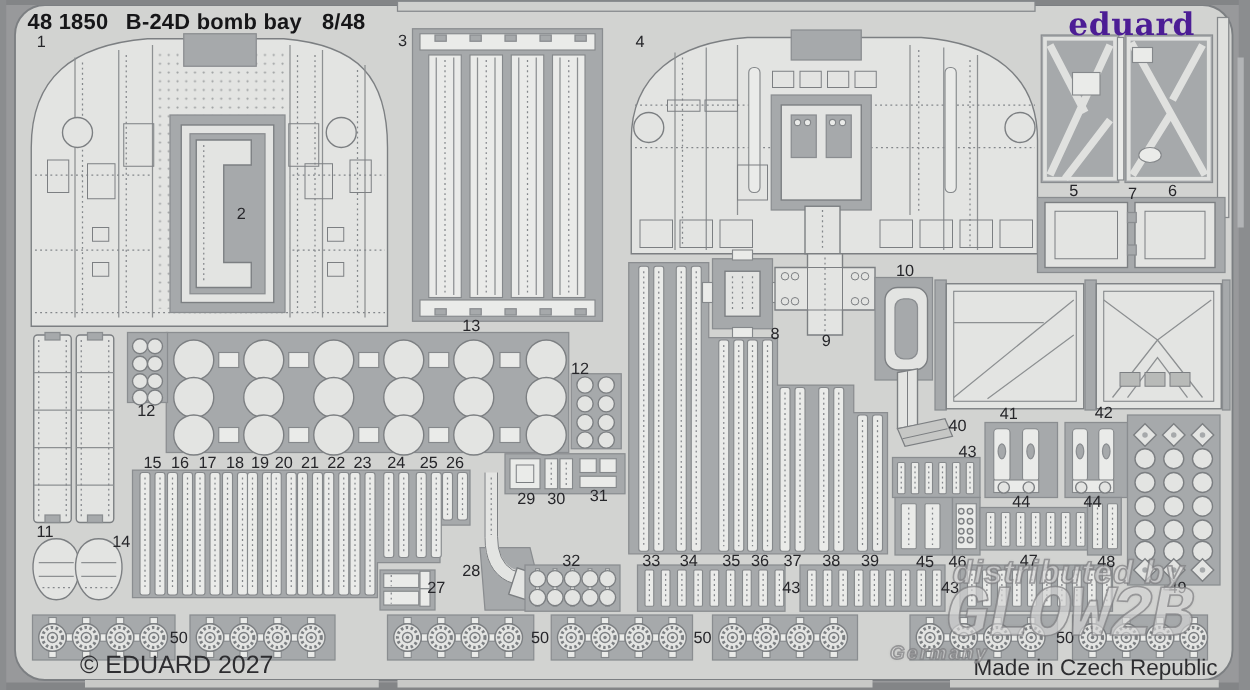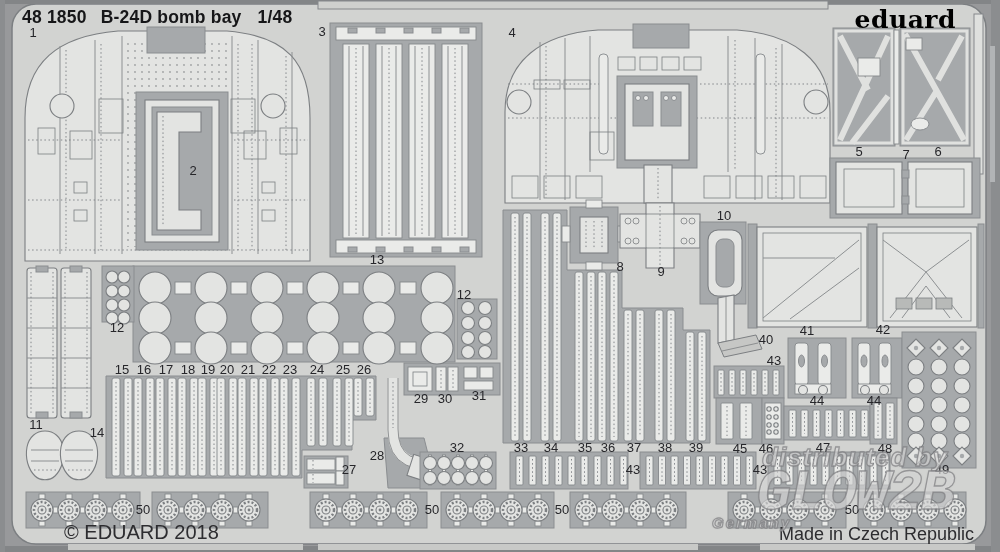--- a/index.html
+++ b/index.html
@@ -13,21 +13,21 @@
   .ln {stroke:#8d9092;stroke-width:1;fill:none;}
   .thin{stroke:#7c7f82;stroke-width:0.8;fill:none;}
   .dash{stroke:#83868a;stroke-width:1;stroke-dasharray:1.5 2.6;fill:none;}
   .lite{stroke:#e0e1df;fill:none;}
   .plabel{font:13px "Liberation Sans",sans-serif;fill:#26262a;text-anchor:middle;dominant-baseline:middle;}
   
   .hdr{position:absolute;left:22px;top:7px;font-size:17.5px;font-weight:bold;color:#161618;
        letter-spacing:0.2px;white-space:nowrap;}
   .hdr .gap1{margin:0 7px;} .hdr .gap2{margin-left:16px;}
   .brand{position:absolute;right:44px;top:5px;font-family:"DejaVu Serif","Liberation Serif",serif;
-       font-weight:bold;font-size:25px;color:#000000;letter-spacing:0.5px;}
+       font-weight:bold;font-size:25px;color:#4c1d95;letter-spacing:0.5px;}
   .foot-l{position:absolute;left:64px;top:521px;font-size:20px;color:#2d2d30;}
   .foot-r{position:absolute;right:26px;top:524px;font-size:18px;color:#2d2d30;}
   
   .wm{position:absolute;left:712px;top:444px;width:286px;text-align:center;pointer-events:none;
       color:rgba(250,250,250,0.5);-webkit-text-stroke:1.3px rgba(125,125,128,0.7);
       text-shadow:0 0 2px rgba(100,100,100,0.35);font-style:italic;font-weight:bold;}
   .wm1{font-size:26px;letter-spacing:1px;line-height:1;}
   .wm2{font-size:58px;letter-spacing:-2px;line-height:0.82;font-family:Liberation Mono, monospace;}
   .wm3{font-size:15px;text-align:left;padding-right:34px;margin-top:-4px;letter-spacing:2px;}
 </style>
@@ -855,25 +855,25 @@
         <text x="823" y="449" class="plabel">47</text>
         <text x="885" y="450" class="plabel">48</text>
         <text x="942" y="471" class="plabel">49</text>
         <text x="143" y="511" class="plabel">50</text>
         <text x="432" y="511" class="plabel">50</text>
         <text x="562" y="511" class="plabel">50</text>
         <text x="852" y="511" class="plabel">50</text>
       </g>
 </svg>
 
-<div class="hdr"><span>48 1850</span><span class="gap1"></span><span>B-24D bomb bay</span><span class="gap2"></span><span>1/48</span></div>
+<div class="hdr"><span>48 1850</span><span class="gap1"></span><span>B-24D bomb bay</span><span class="gap2"></span><span>8/48</span></div>
 
 <div class="brand">eduard</div>
 
-<div class="foot-l">© EDUARD 2018</div>
+<div class="foot-l">© EDUARD 2027</div>
 <div class="foot-r">Made in Czech Republic</div>
 
 <div class="wm">
   <div class="wm1">distributed by</div>
   <div class="wm2">GLOW2B</div>
   <div class="wm3">Germany</div>
 </div>
 
 </div>
 

